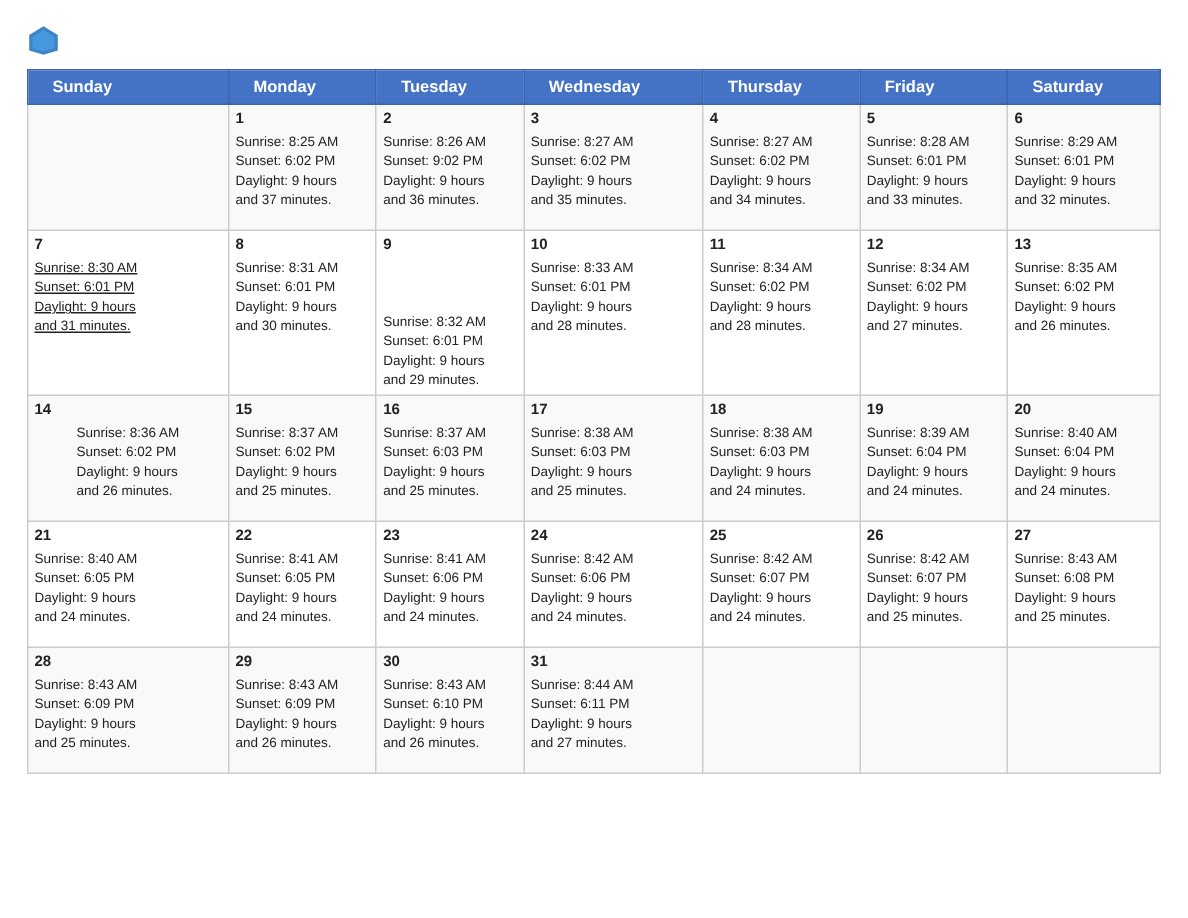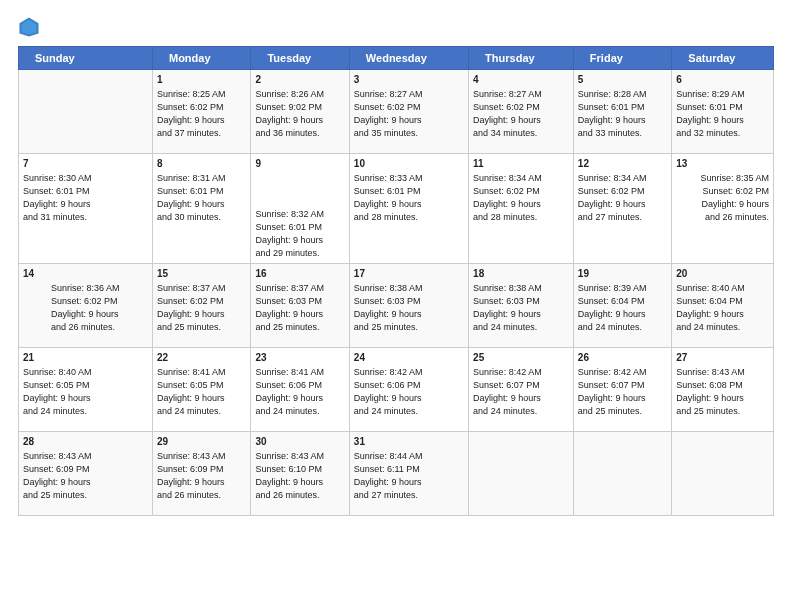--- a/index.html
+++ b/index.html
@@ -175,21 +175,21 @@
             <span class="day-num">6</span>
             <div class="day-info" style="white-space: pre-line;">Sunrise: 8:29 AM
 Sunset: 6:01 PM
 Daylight: 9 hours
 and 32 minutes.</div>
           </td>
         </tr>
         <tr>
           <td>
             <span class="day-num">7</span>
-            <div class="day-info" style="white-space: pre-line;">Sunrise: 8:30 AM
+            <div class="day-info" style="white-space: pre-line; text-decoration: underline;">Sunrise: 8:30 AM
 Sunset: 6:01 PM
 Daylight: 9 hours
 and 31 minutes.</div>
           </td>
           <td>
             <span class="day-num">8</span>
             <div class="day-info" style="white-space: pre-line;">Sunrise: 8:31 AM
 Sunset: 6:01 PM
 Daylight: 9 hours
 and 30 minutes.</div>
@@ -217,21 +217,21 @@
           </td>
           <td>
             <span class="day-num">12</span>
             <div class="day-info" style="white-space: pre-line;">Sunrise: 8:34 AM
 Sunset: 6:02 PM
 Daylight: 9 hours
 and 27 minutes.</div>
           </td>
           <td>
             <span class="day-num">13</span>
-            <div class="day-info" style="white-space: pre-line; text-align: right;">Sunrise: 8:35 AM
+            <div class="day-info" style="white-space: pre-line;">Sunrise: 8:35 AM
 Sunset: 6:02 PM
 Daylight: 9 hours
 and 26 minutes.</div>
           </td>
         </tr>
         <tr>
           <td>
             <span class="day-num">14</span>
             <div class="day-info" style="white-space: pre-line; margin-left: 28px;">Sunrise: 8:36 AM
 Sunset: 6:02 PM

